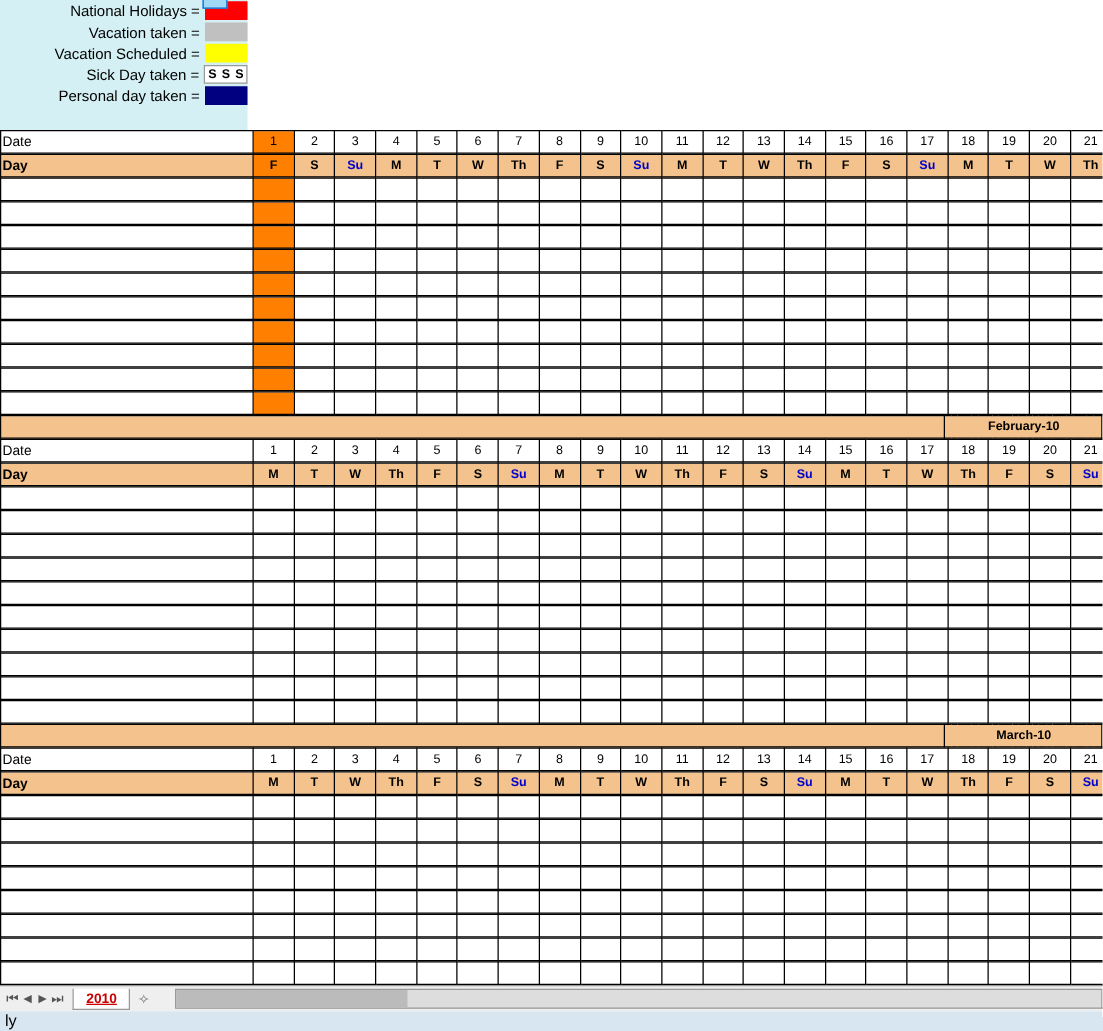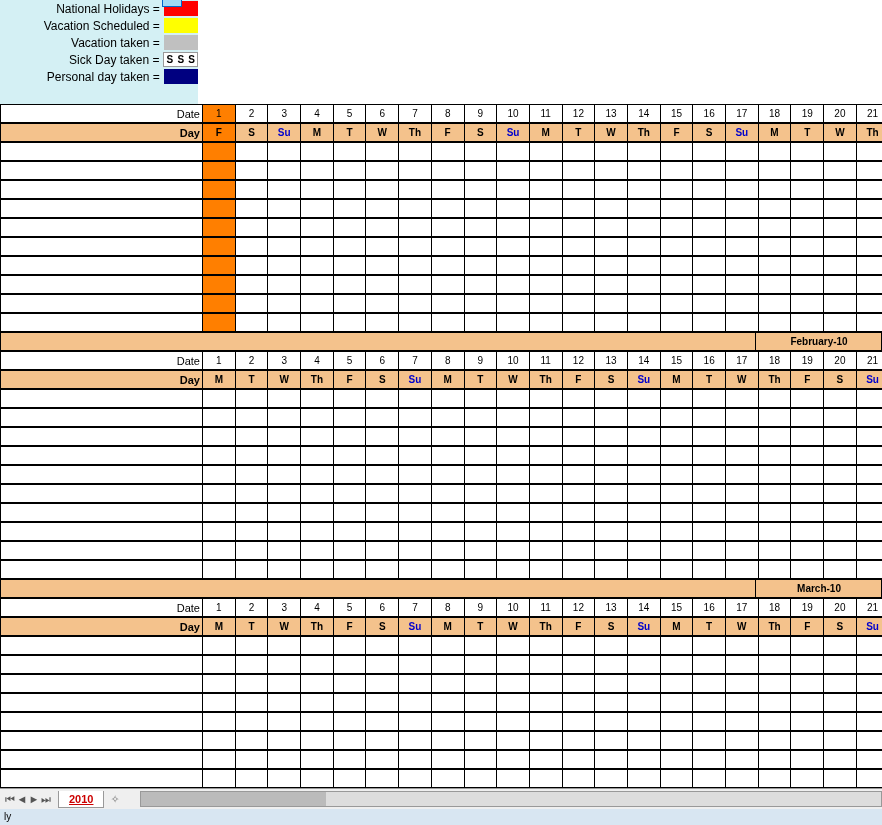--- a/index.html
+++ b/index.html
@@ -78,21 +78,21 @@
     width: 100%;
   }
   .grid td {
     border: 1px solid #000;
     height: 15px;
     text-align: center;
     font-size: 10px;
   }
   .grid .labelcol {
     width: 198px;
-    text-align: right;
+    text-align: left;
     padding-right: 2px;
     font-size: 11px;
     border: 1px solid #000;
   }
   .date-row td { font-size: 10px; }
   .day-row td { font-weight: bold; background: #f4c28c; }
   .day-row .labelcol { background: #f4c28c; }
   .day-blue { color: #0000cc; }
   .holiday { background: #ff7f00 !important; }
   .empty-row td { height: 15px; }
@@ -152,41 +152,41 @@
     width: 25%;
     background: #bbb;
   }
   .status {
     position: absolute;
     bottom: 0;
     left: 0;
     right: 0;
     height: 16px;
     background: #d8e6f2;
-    font-size: 10px;
+    font-size: 13px;
     padding-left: 4px;
     line-height: 16px;
   }
 </style>
 </head>
 <body>
 
 <div class="top-area">
   <div class="legend">
     <div class="legend-row">
       <div class="legend-label">National Holidays =</div>
       <div class="legend-swatch sw-nat"></div>
     </div>
     <div class="legend-row">
+      <div class="legend-label">Vacation taken =</div>
+      <div class="legend-swatch sw-vtak"></div>
+    </div>
+    <div class="legend-row">
       <div class="legend-label">Vacation Scheduled =</div>
       <div class="legend-swatch sw-vsch"></div>
-    </div>
-    <div class="legend-row">
-      <div class="legend-label">Vacation taken =</div>
-      <div class="legend-swatch sw-vtak"></div>
     </div>
     <div class="legend-row">
       <div class="legend-label">Sick Day taken =</div>
       <div class="legend-swatch sw-sick">
         <span>S</span>
           <span>S</span>
           <span>S</span>
       </div>
     </div>
     <div class="legend-row">

